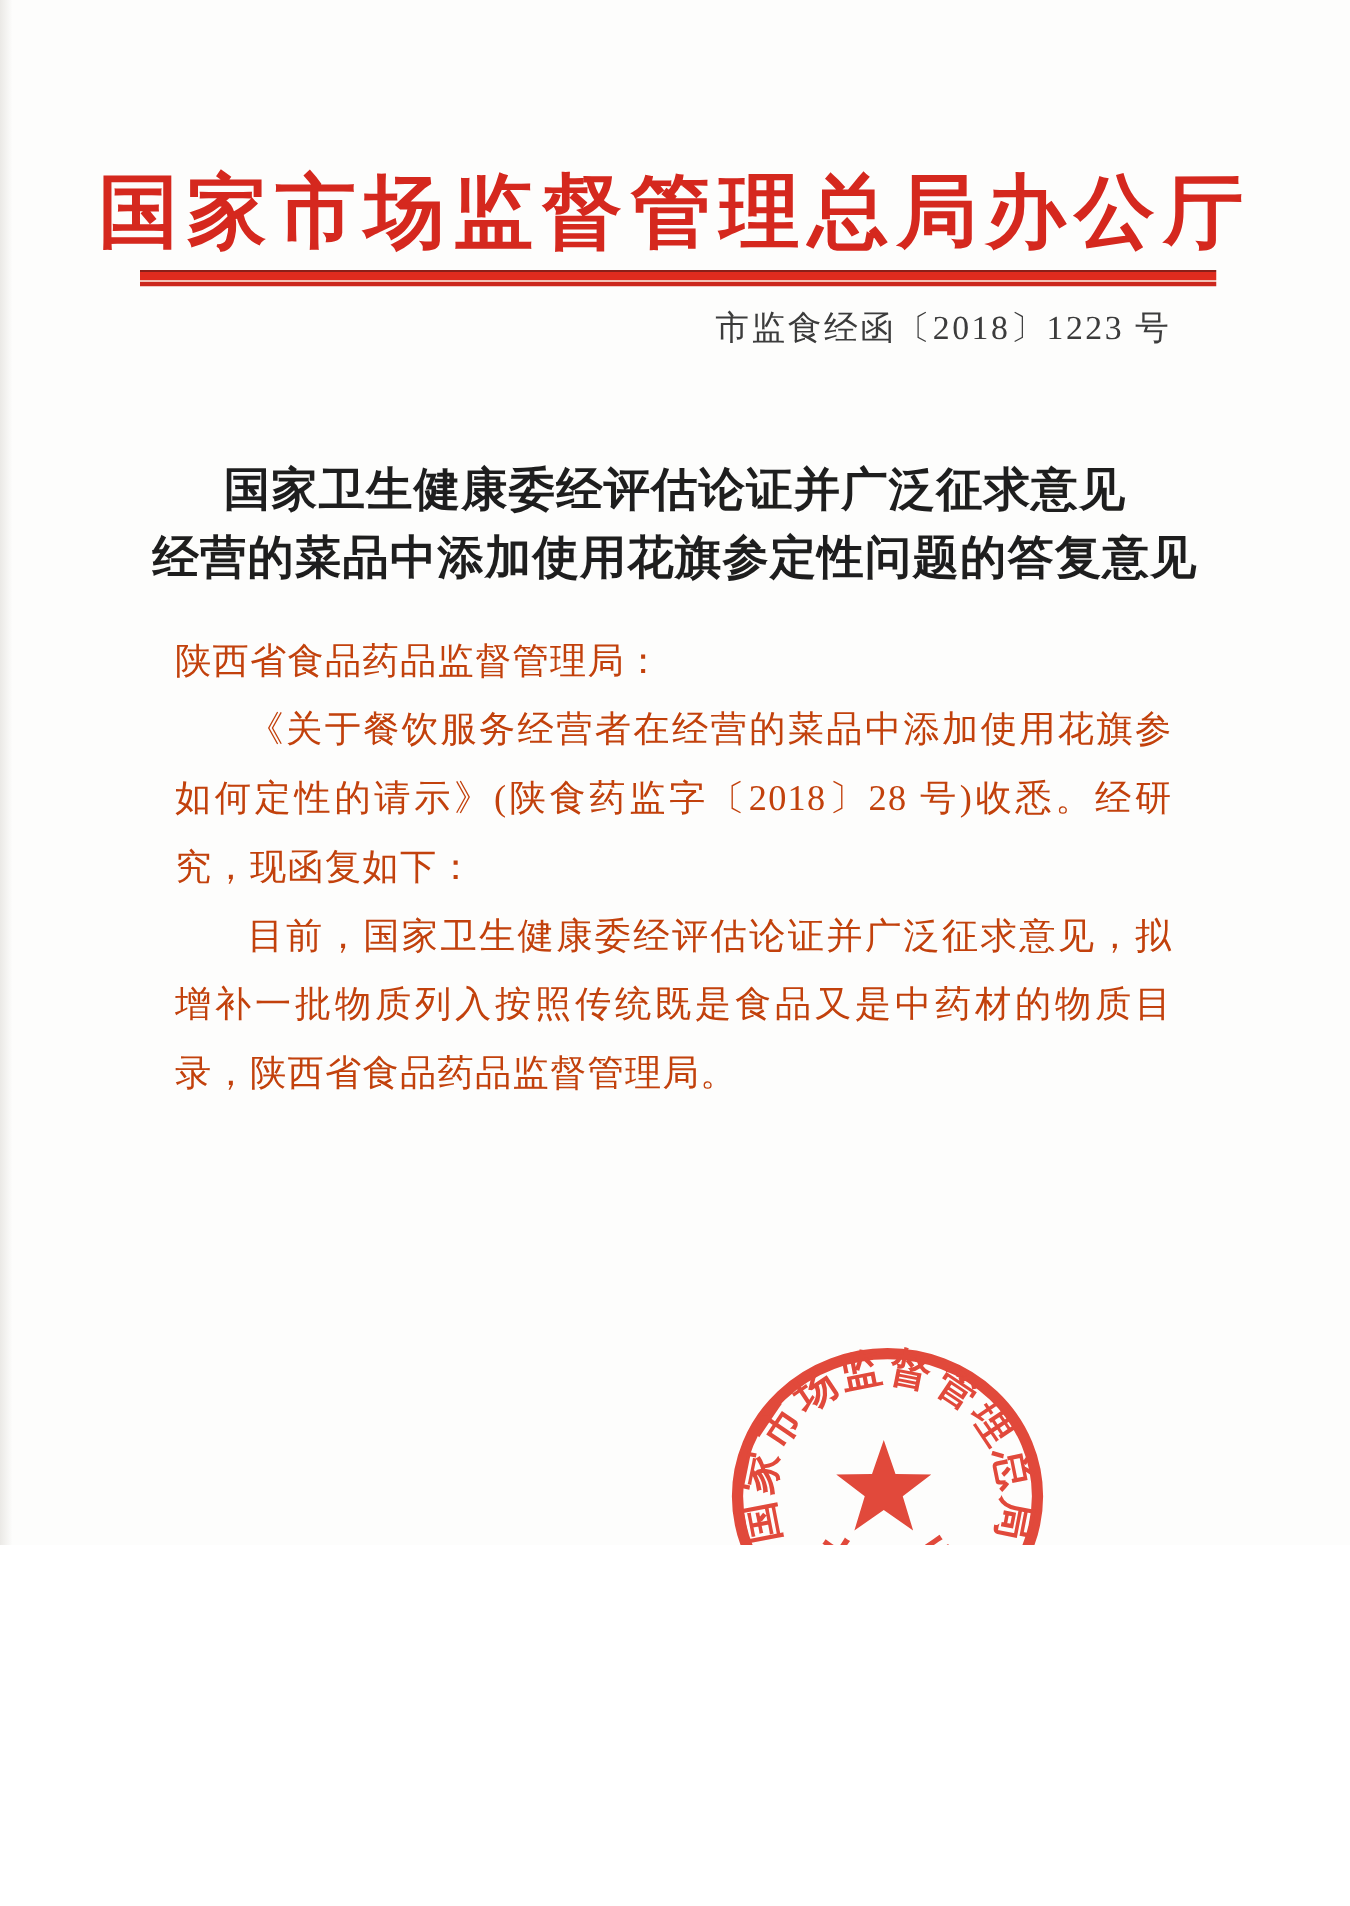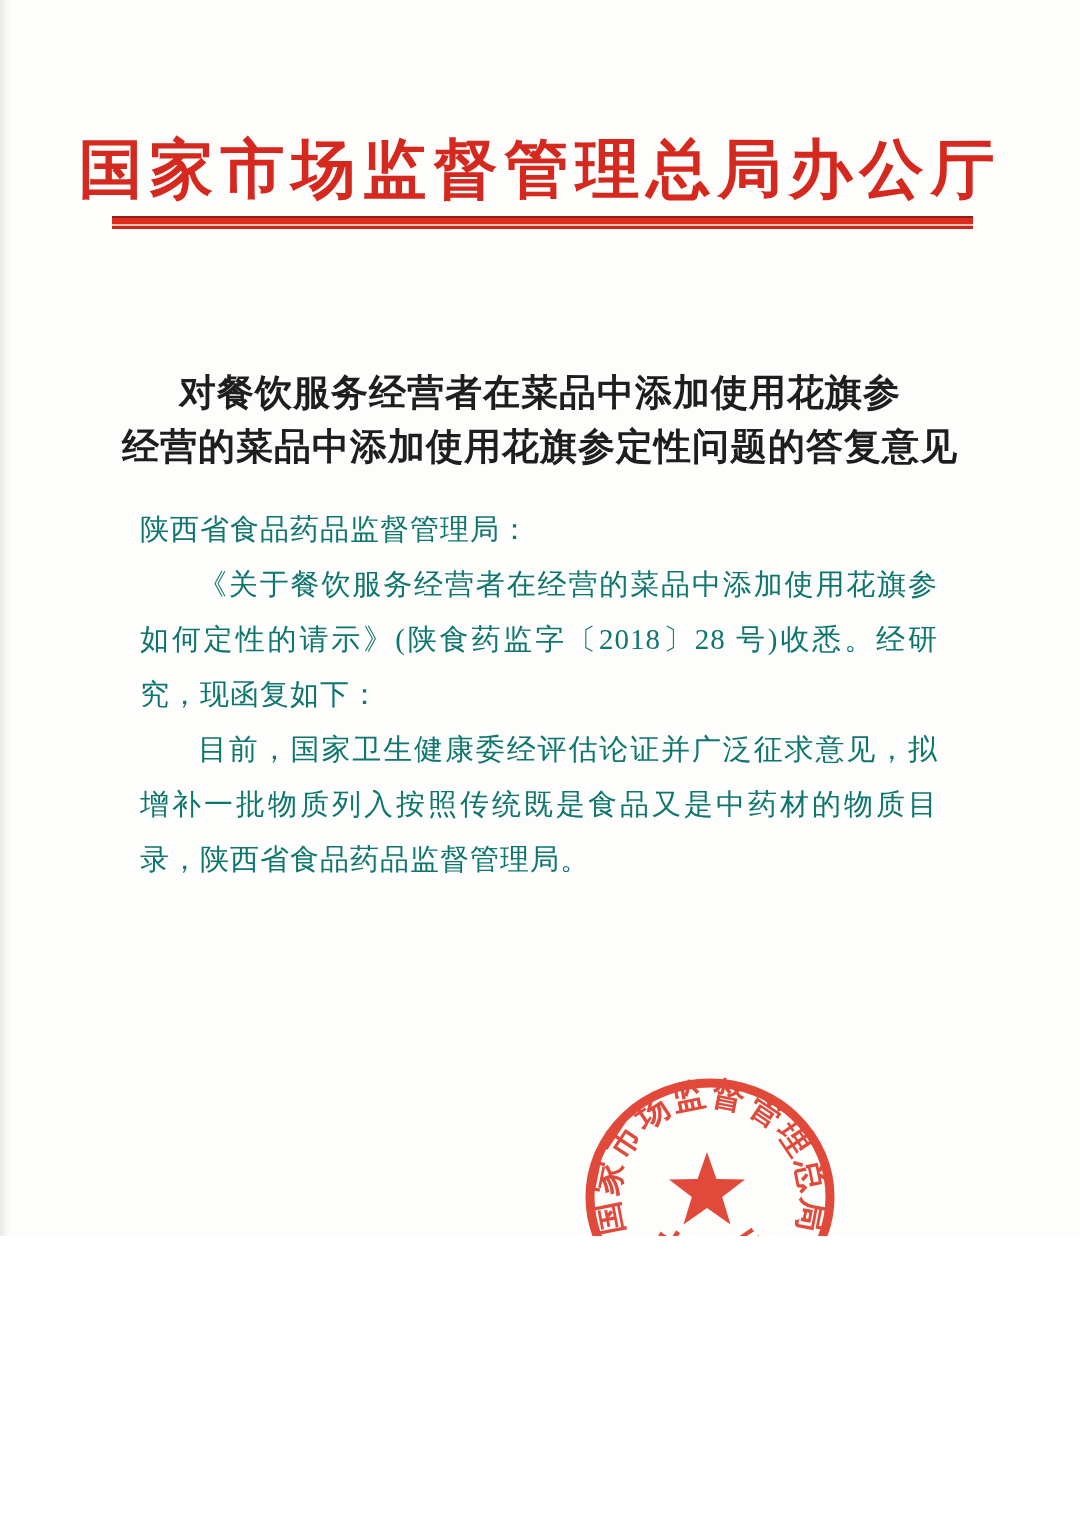--- a/index.html
+++ b/index.html
@@ -67,21 +67,21 @@
     color: #1e1e1e;
     letter-spacing: 1px;
   }
   .letter-body {
     position: absolute;
     top: 502px;
     left: 140px;
     width: 798px;
     font-size: 29px;
     line-height: 55px;
-    color: #0f766e;
+    color: #c2410c;
     letter-spacing: 1px;
     text-align: justify;
   }
   .letter-body p { margin: 0; text-indent: 2em; }
   .letter-body p.salutation { text-indent: 0; }
 
   .signature-org {
     position: absolute;
     top: 1224px;
     left: 578px;
@@ -136,23 +136,24 @@
 </style>
 </head>
 <body>
 
 <div class="page">
 
   <div class="letterhead">国家市场监督管理总局办公厅</div>
 
   <div class="head-rule"></div>
 
+  <div class="doc-number">市监食经函〔2018〕1223 号</div>
 
   <div class="doc-title">
-    <div>对餐饮服务经营者在菜品中添加使用花旗参</div>
+    <div>国家卫生健康委经评估论证并广泛征求意见</div>
     <div>经营的菜品中添加使用花旗参定性问题的答复意见</div>
   </div>
 
   <div class="letter-body">
     <p class="salutation">陕西省食品药品监督管理局：</p>
     <p>《关于餐饮服务经营者在经营的菜品中添加使用花旗参如何定性的请示》(陕食药监字〔2018〕28 号)收悉。经研究，现函复如下：</p>
       <p>目前，国家卫生健康委经评估论证并广泛征求意见，拟增补一批物质列入按照传统既是食品又是中药材的物质目录，陕西省食品药品监督管理局。</p>
   </div>
 
 

